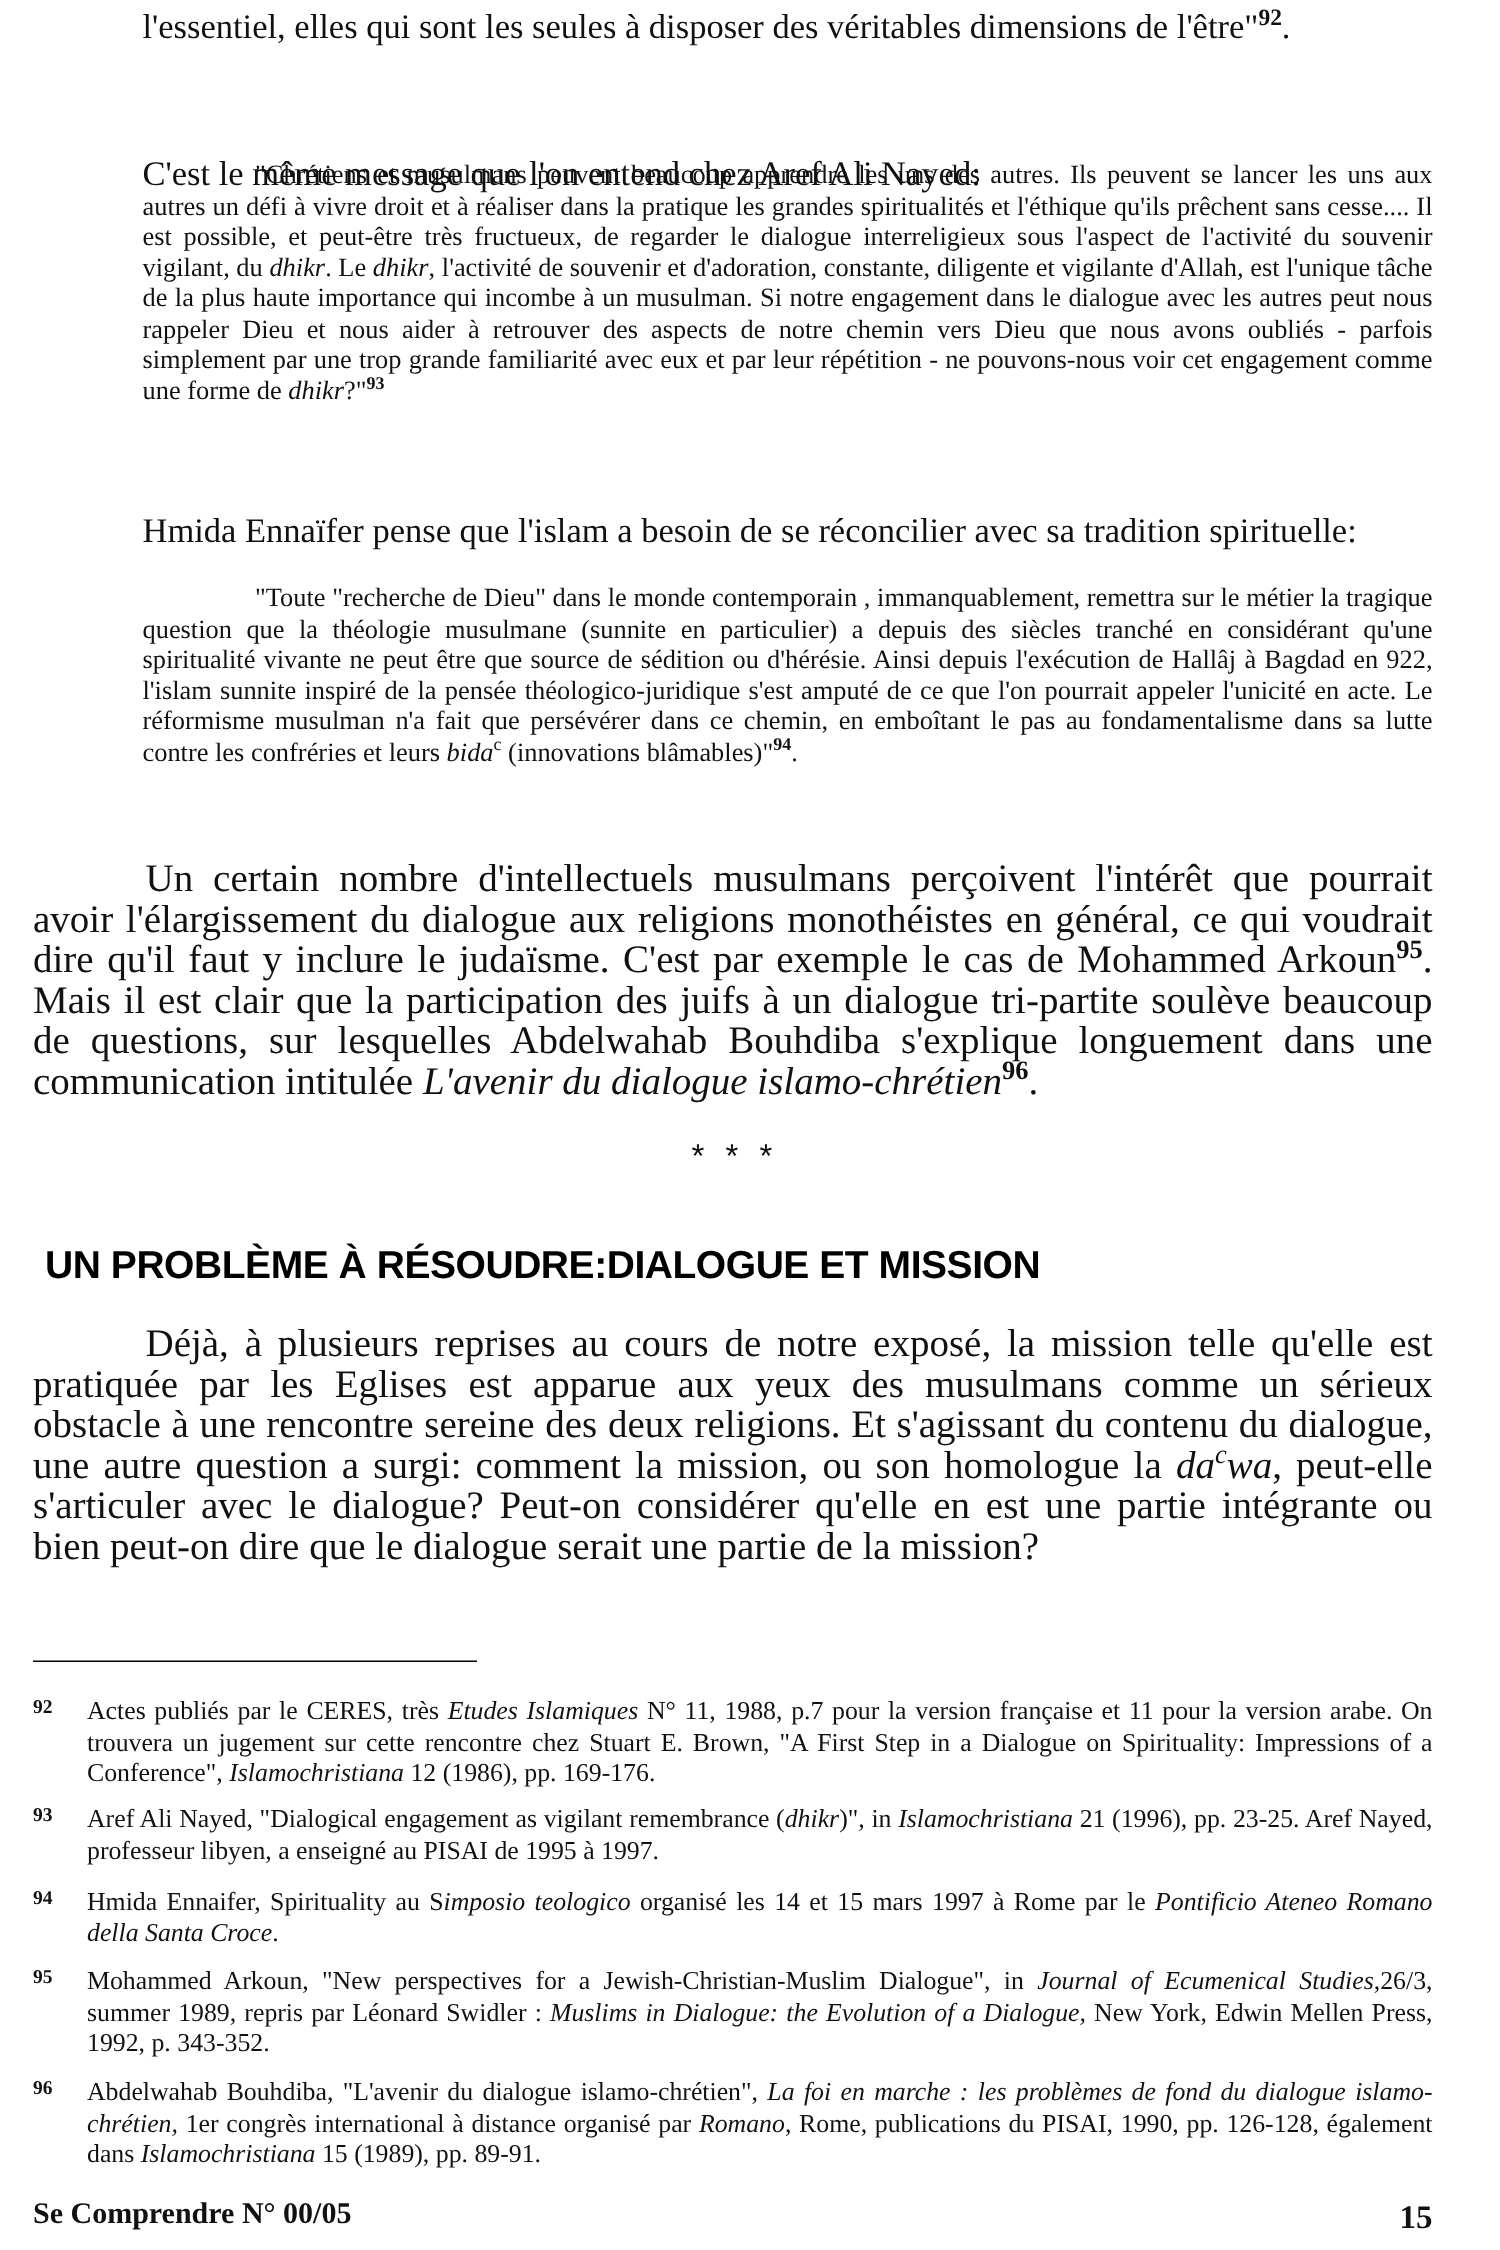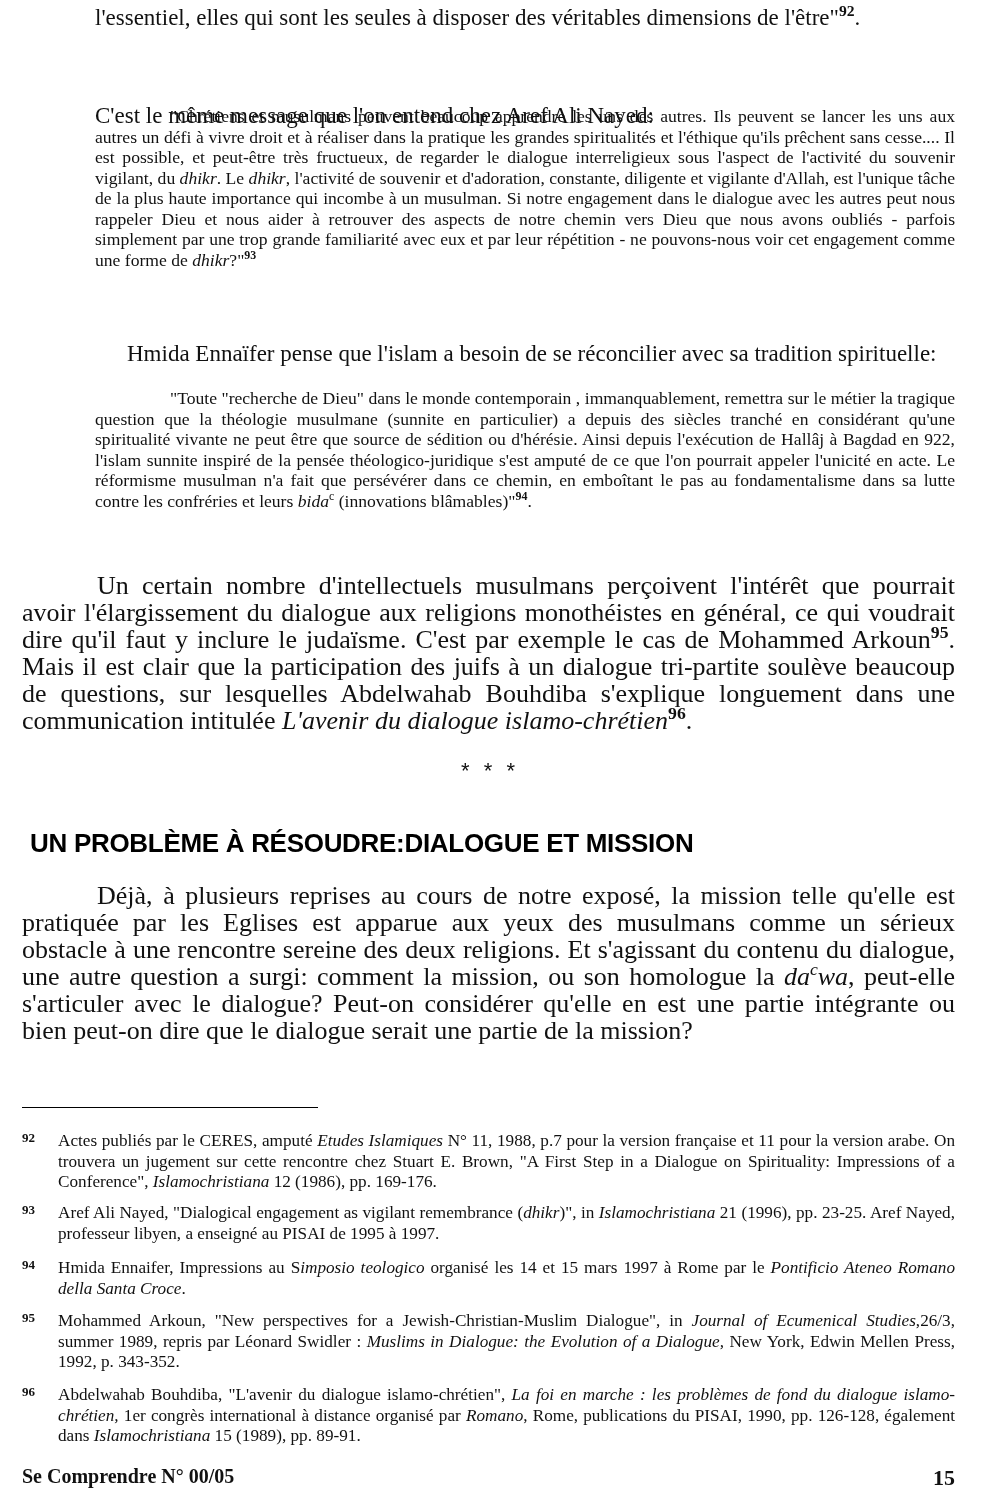--- a/index.html
+++ b/index.html
@@ -35,21 +35,21 @@
 <div class="abs body-text" style="left:95px; top:4px;">
   <span>l'essentiel, elles qui sont les seules à disposer des véritables dimensions de l'être"</span><sup class="fn">92</sup><span>.</span>
 </div>
 
 <div class="abs body-text" style="left:95px; top:58px;margin-top:44px;">C'est le même message que l'on entend chez Aref Ali Nayed:</div>
 
 <div class="quote" style="top:106px;">
   <span class="first" style="display:inline; padding-left:75px;"></span><span>"Chrétiens et musulmans peuvent beaucoup apprendre les uns des autres. Ils peuvent se lancer les uns aux autres un défi à vivre droit et à réaliser dans la pratique les grandes spiritualités et l'éthique qu'ils prêchent sans cesse.... Il est possible, et peut-être très fructueux, de regarder  le dialogue interreligieux sous l'aspect de l'activité du souvenir vigilant, du </span><em>dhikr</em><span>.  Le </span><em>dhikr</em><span>, l'activité de souvenir et d'adoration, constante, diligente et vigilante d'Allah, est l'unique tâche de la plus haute importance qui incombe à un musulman. Si notre engagement dans le dialogue avec les  autres peut nous rappeler Dieu et nous aider à retrouver des aspects de notre chemin vers Dieu que nous avons oubliés - parfois simplement par une trop grande familiarité avec eux et par leur répétition - ne pouvons-nous voir cet engagement comme une forme de </span><em>dhikr</em><span>?"</span><sup class="fn">93</sup>
 </div>
 
-<div class="abs body-text" style="left:95px; top:340px;margin-left:32px;">Hmida Ennaïfer pense que l'islam a besoin de se réconcilier avec sa tradition spirituelle:</div>
+<div class="abs body-text" style="left:95px; top:340px;">Hmida Ennaïfer pense que l'islam a besoin de se réconcilier avec sa tradition spirituelle:</div>
 
 <div class="quote" style="top:388px;">
   <span style="display:inline-block; width:75px;"></span><span>"Toute "recherche de Dieu" dans le monde contemporain , immanquablement, remettra sur le métier la tragique question que la théologie musulmane (sunnite en particulier)  a depuis des siècles tranché en considérant qu'une spiritualité vivante ne peut être que source de sédition ou d'hérésie. Ainsi depuis l'exécution de Hallâj à Bagdad en 922, l'islam sunnite inspiré de la pensée théologico-juridique s'est amputé de ce que l'on pourrait appeler l'unicité en acte. Le réformisme musulman n'a fait que persévérer dans ce chemin, en emboîtant le pas au fondamentalisme dans sa lutte contre les confréries et leurs </span><em>bida</em><sup class="c">c</sup><span> (innovations blâmables)"</span><sup class="fn">94</sup><span>.</span>
 </div>
 
 <div class="para" style="top:572px;">
   <span class="indent"></span><span>Un certain nombre d'intellectuels musulmans perçoivent l'intérêt que pourrait avoir l'élargissement du dialogue aux religions monothéistes en général, ce qui voudrait dire qu'il faut y inclure le judaïsme. C'est par exemple le cas de Mohammed Arkoun</span><sup class="fn">95</sup><span>. Mais il est clair que la participation des juifs à un dialogue tri-partite soulève beaucoup de questions, sur lesquelles Abdelwahab Bouhdiba s'explique longuement dans une communication intitulée </span><em>L'avenir du dialogue islamo-chrétien</em><sup class="fn">96</sup><span>.</span>
 </div>
 
 <div class="stars">* * *</div>
@@ -57,31 +57,31 @@
 <div class="heading">UN PROBLÈME À RÉSOUDRE:DIALOGUE ET MISSION</div>
 
 <div class="para" style="top:882px;">
   <span class="indent"></span><span>Déjà, à plusieurs reprises au cours de notre exposé, la mission telle qu'elle est pratiquée par les Eglises est apparue aux yeux des musulmans comme un sérieux obstacle à une rencontre sereine des deux religions. Et s'agissant du contenu du dialogue, une autre question a surgi: comment la mission, ou son homologue la </span><em>da</em><sup class="c" style="font-style:italic;">c</sup><em>wa</em><span>, peut-elle s'articuler avec le dialogue? Peut-on considérer qu'elle en est une partie intégrante ou bien peut-on dire que le dialogue serait une partie de la mission?</span>
 </div>
 
 <div class="fn-rule"></div>
 
 <div class="footnote" style="top:1131px;">
   <span class="num">92</span>
-  <span class="txt"><span>Actes publiés par le CERES, amputé </span><em>Etudes Islamiques</em><span> N° 11, 1988, p.7 pour la version française et 11 pour la version arabe. On trouvera un jugement sur cette rencontre chez Stuart E. Brown, "A First Step in a Dialogue on Spirituality: Impressions of a Conference", </span><em>Islamochristiana</em><span> 12 (1986), pp. 169-176.</span></span>
+  <span class="txt"><span>Actes publiés par le CERES, très </span><em>Etudes Islamiques</em><span> N° 11, 1988, p.7 pour la version française et 11 pour la version arabe. On trouvera un jugement sur cette rencontre chez Stuart E. Brown, "A First Step in a Dialogue on Spirituality: Impressions of a Conference", </span><em>Islamochristiana</em><span> 12 (1986), pp. 169-176.</span></span>
 </div>
 
 <div class="footnote" style="top:1203px;">
   <span class="num">93</span>
   <span class="txt"><span>Aref Ali Nayed, "Dialogical engagement as vigilant remembrance (</span><em>dhikr</em><span>)", in  </span><em>Islamochristiana</em><span> 21 (1996), pp. 23-25. Aref Nayed, professeur libyen,  a enseigné au PISAI de 1995 à 1997.</span></span>
 </div>
 
 <div class="footnote" style="top:1258px;">
   <span class="num">94</span>
-  <span class="txt"><span>Hmida Ennaifer, Impressions au S</span><em>imposio teologico</em><span> organisé les 14 et 15 mars 1997  à Rome par le </span><em>Pontificio Ateneo Romano della Santa Croce</em><span>.</span></span>
+  <span class="txt"><span>Hmida Ennaifer, Spirituality au S</span><em>imposio teologico</em><span> organisé les 14 et 15 mars 1997  à Rome par le </span><em>Pontificio Ateneo Romano della Santa Croce</em><span>.</span></span>
 </div>
 
 <div class="footnote" style="top:1311px;">
   <span class="num">95</span>
   <span class="txt"><span>Mohammed Arkoun, "New perspectives for a Jewish-Christian-Muslim Dialogue", in </span><em>Journal of Ecumenical Studies</em><span>,26/3, summer 1989, repris par Léonard Swidler : </span><em>Muslims in Dialogue: the Evolution of a Dialogue,</em><span> New York, Edwin Mellen Press, 1992, p. 343-352.</span></span>
 </div>
 
 <div class="footnote" style="top:1385px;">
   <span class="num">96</span>
   <span class="txt"><span>Abdelwahab Bouhdiba, "L'avenir du dialogue islamo-chrétien", </span><em>La foi en marche : les problèmes de fond du dialogue islamo-chrétien,</em><span> 1er congrès international à distance organisé par </span><em>Romano</em><span>, Rome, publications du PISAI, 1990, pp. 126-128, également dans </span><em>Islamochristiana</em><span> 15 (1989), pp. 89-91.</span></span>

